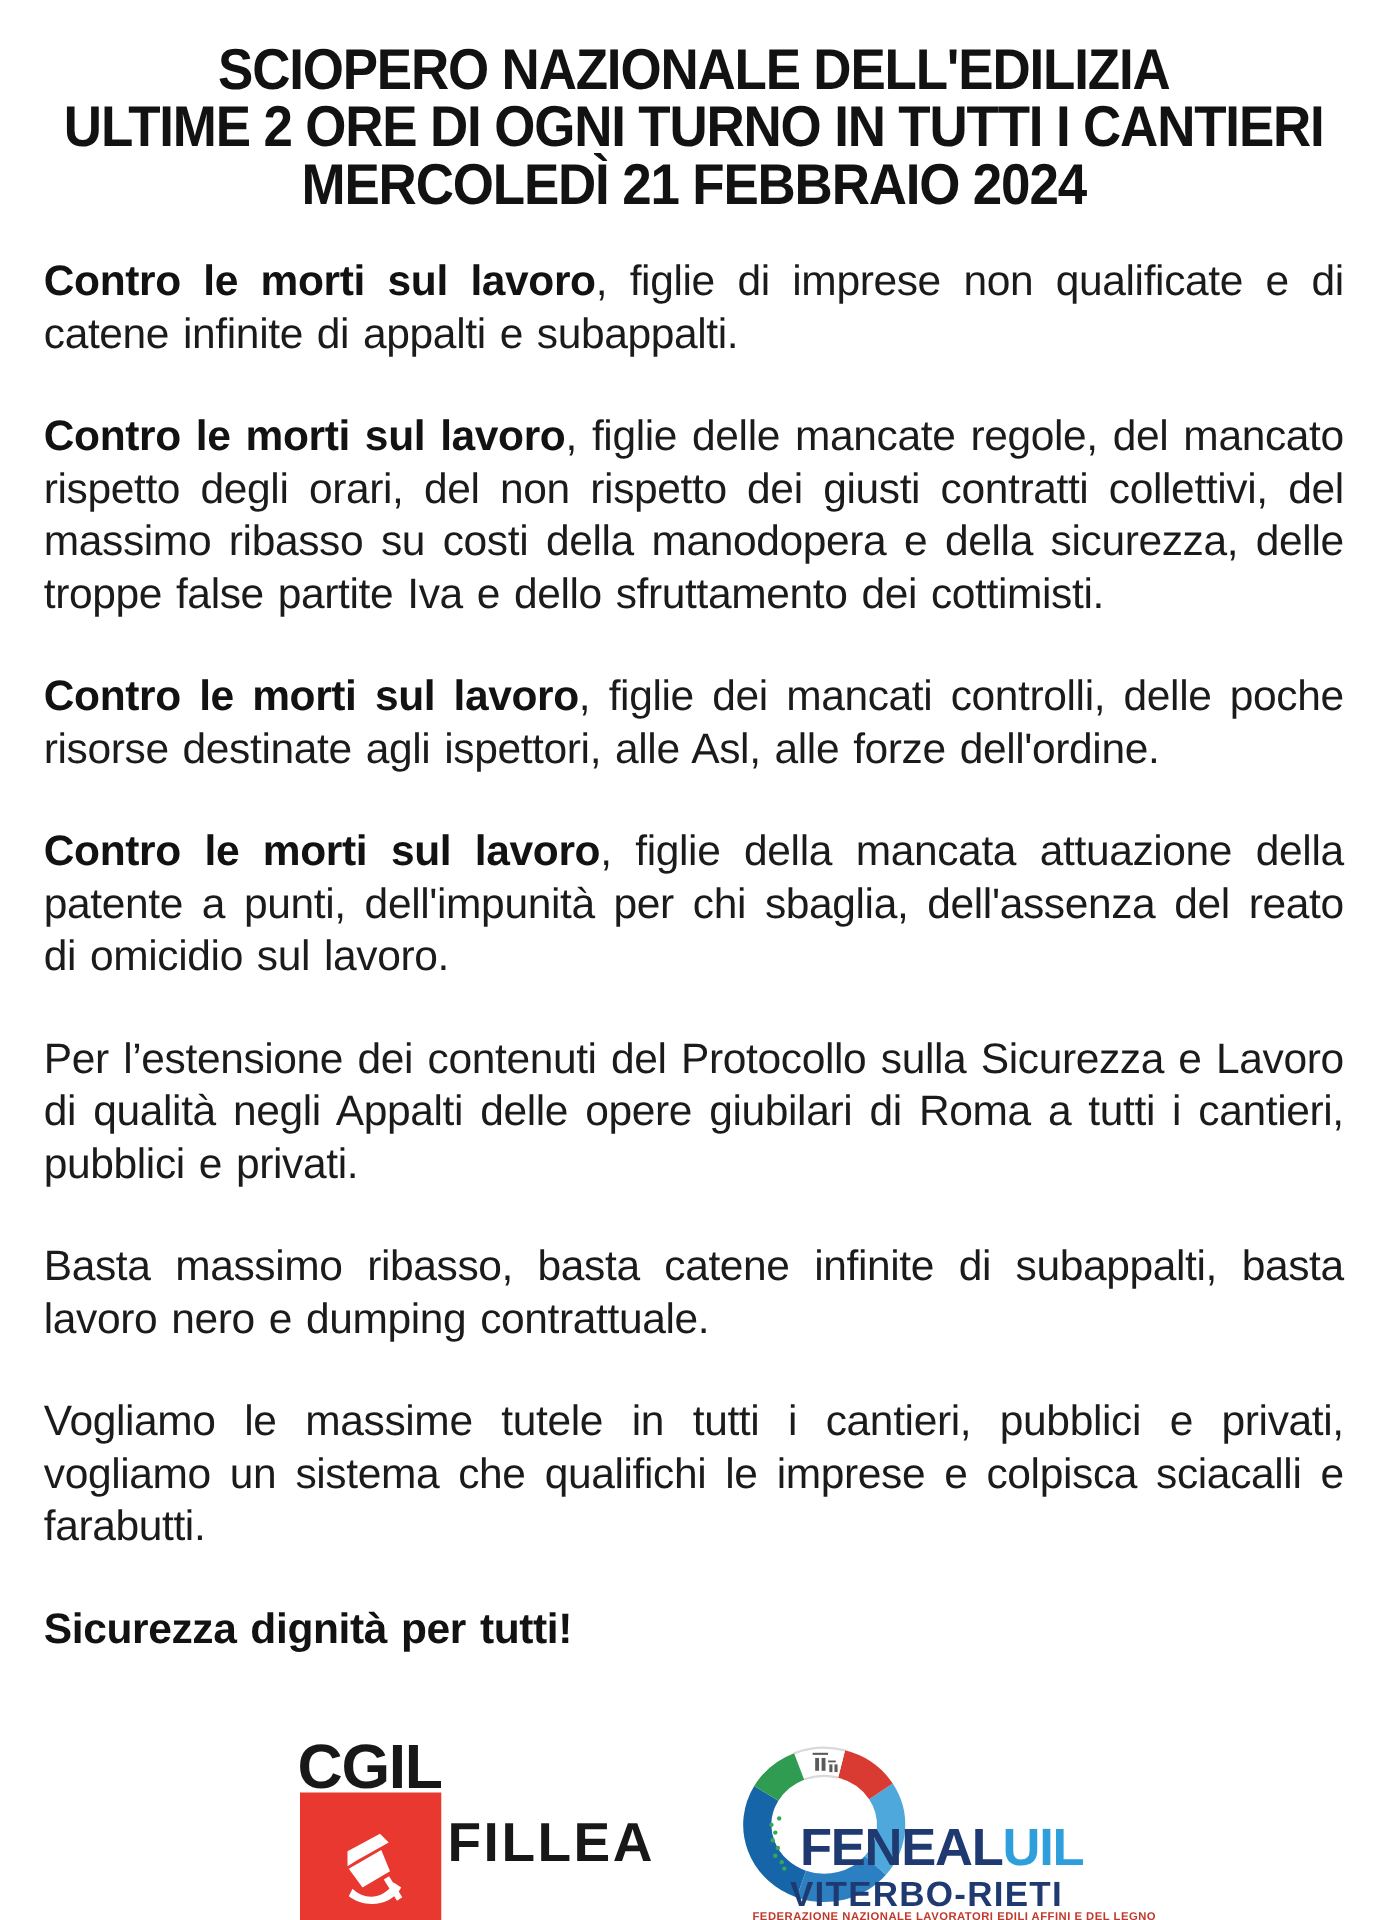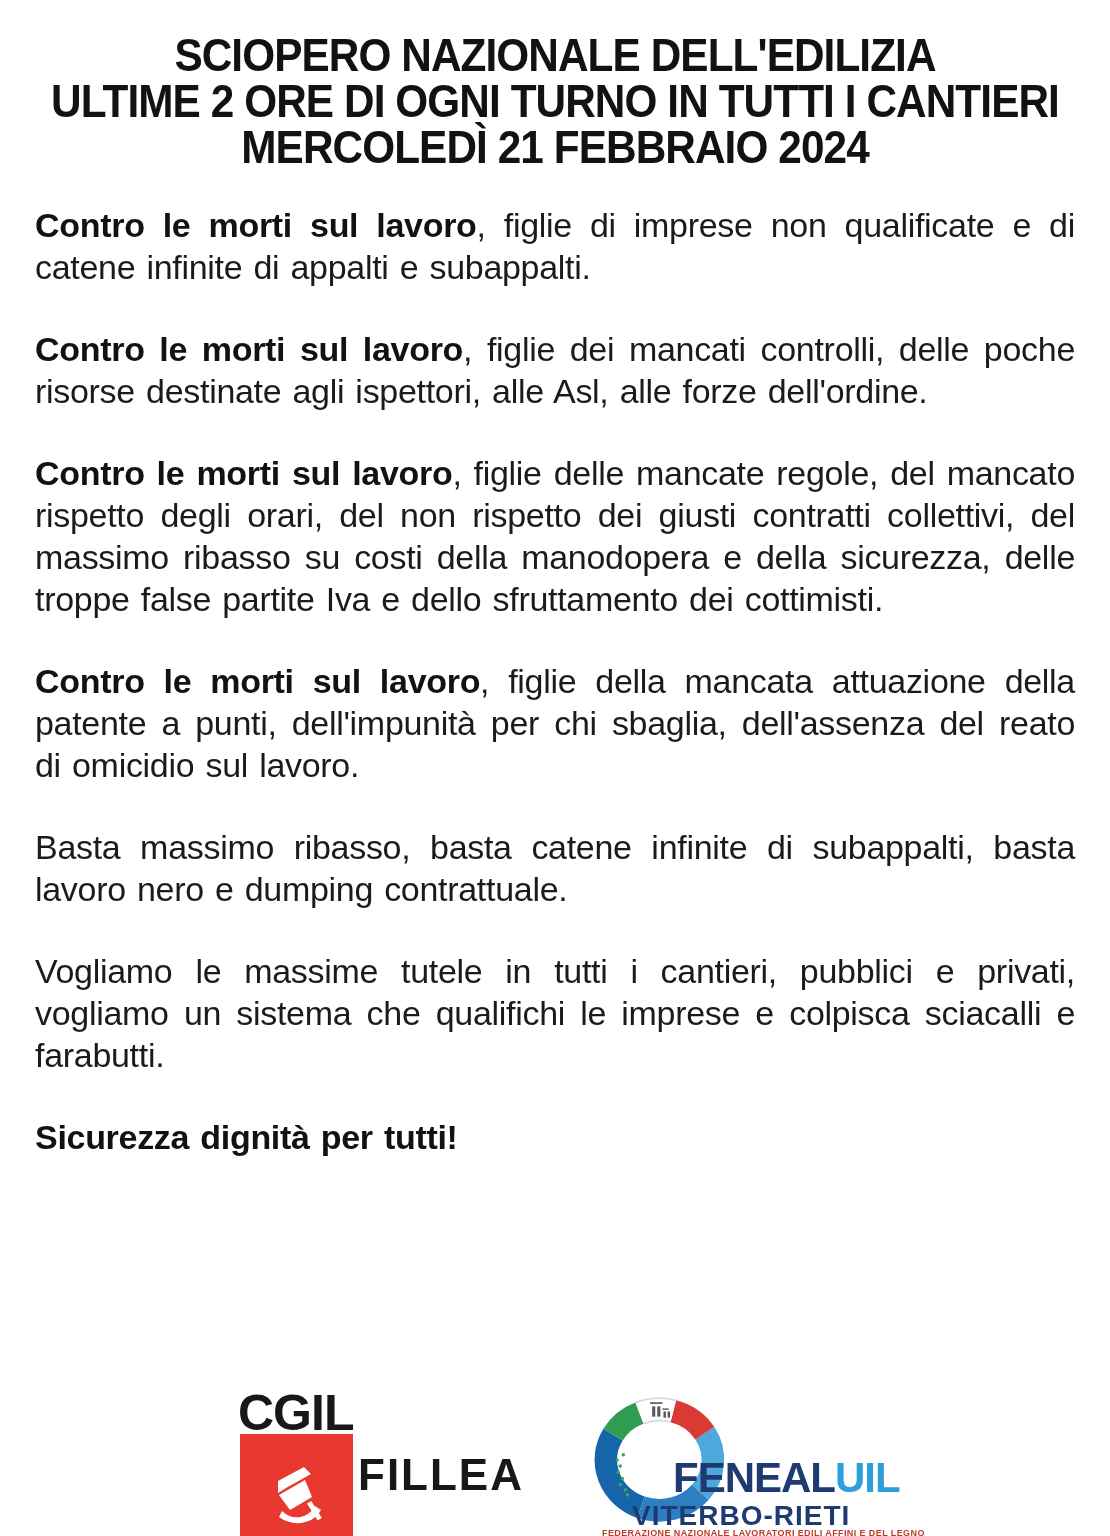--- a/index.html
+++ b/index.html
@@ -58,21 +58,21 @@
   .fillea{
     position:absolute;left:358px;top:78px;
     font-size:44px;font-weight:900;letter-spacing:2px;color:#181818;
   }
   .rieti{
     position:absolute;left:360px;top:126px;
     font-size:27px;font-weight:800;letter-spacing:1px;color:#181818;
   }
   .feneal-ring{position:absolute;left:592px;top:22px;}
   .fenealuil-text{
-    position:absolute;left:673px;top:82px;
+    position:absolute;left:640px;top:82px;
     font-size:42px;font-weight:900;letter-spacing:-1px;
   }
   .feneal-part{color:#1f3a70;}
   .uil-part{color:#2e9fdb;}
   .viterbo{
     position:absolute;left:632px;top:128px;
     font-size:28px;font-weight:800;letter-spacing:1px;color:#1f3a70;
   }
   .federation{
     position:absolute;left:602px;top:156px;
@@ -88,23 +88,24 @@
   <div class="title-wrap">
     <div class="title-scale">
       <div class="title-line">SCIOPERO NAZIONALE DELL'EDILIZIA</div>
       <div class="title-line">ULTIME 2 ORE DI OGNI TURNO IN TUTTI I CANTIERI</div>
       <div class="title-line">MERCOLEDÌ 21 FEBBRAIO 2024</div>
     </div>
   </div>
 
   <div class="body-text">
     <p><span class="lead">Contro le morti sul lavoro</span><span>, figlie di imprese non qualificate e di catene infinite di appalti e subappalti.</span></p>
+    <p><span class="lead">Contro le morti sul lavoro</span><span>, figlie delle mancate regole, del mancato rispetto degli orari, del non rispetto dei giusti contratti collettivi, del massimo ribasso su costi della manodopera e della sicurezza, delle troppe false partite Iva e dello sfruttamento dei cottimisti.</span></p>
     <p><span class="lead">Contro le morti sul lavoro</span><span>, figlie dei mancati controlli, delle poche risorse destinate agli ispettori, alle Asl, alle forze dell'ordine.</span></p>
-    <p><span class="lead">Contro le morti sul lavoro</span><span>, figlie delle mancate regole, del mancato rispetto degli orari, del non rispetto dei giusti contratti collettivi, del massimo ribasso su costi della manodopera e della sicurezza, delle troppe false partite Iva e dello sfruttamento dei cottimisti.</span></p>
     <p><span class="lead">Contro le morti sul lavoro</span><span>, figlie della mancata attuazione della patente a punti, dell'impunità per chi sbaglia, dell'assenza del reato di omicidio sul lavoro.</span></p>
+    <p><span>Per l’estensione dei contenuti del Protocollo sulla Sicurezza e Lavoro di qualità negli Appalti delle opere giubilari di Roma a tutti i cantieri, pubblici e privati.</span></p>
     <p><span>Basta massimo ribasso, basta catene infinite di subappalti, basta lavoro nero e dumping contrattuale.</span></p>
     <p><span>Vogliamo le massime tutele in tutti i cantieri, pubblici e privati, vogliamo un sistema che qualifichi le imprese e colpisca sciacalli e farabutti.</span></p>
     <p class="closing">Sicurezza dignità per tutti!</p>
   </div>
 
   <div class="logos">
 
     <div class="cgil-word">CGIL</div>
     <div class="cgil-square">
       <span>

